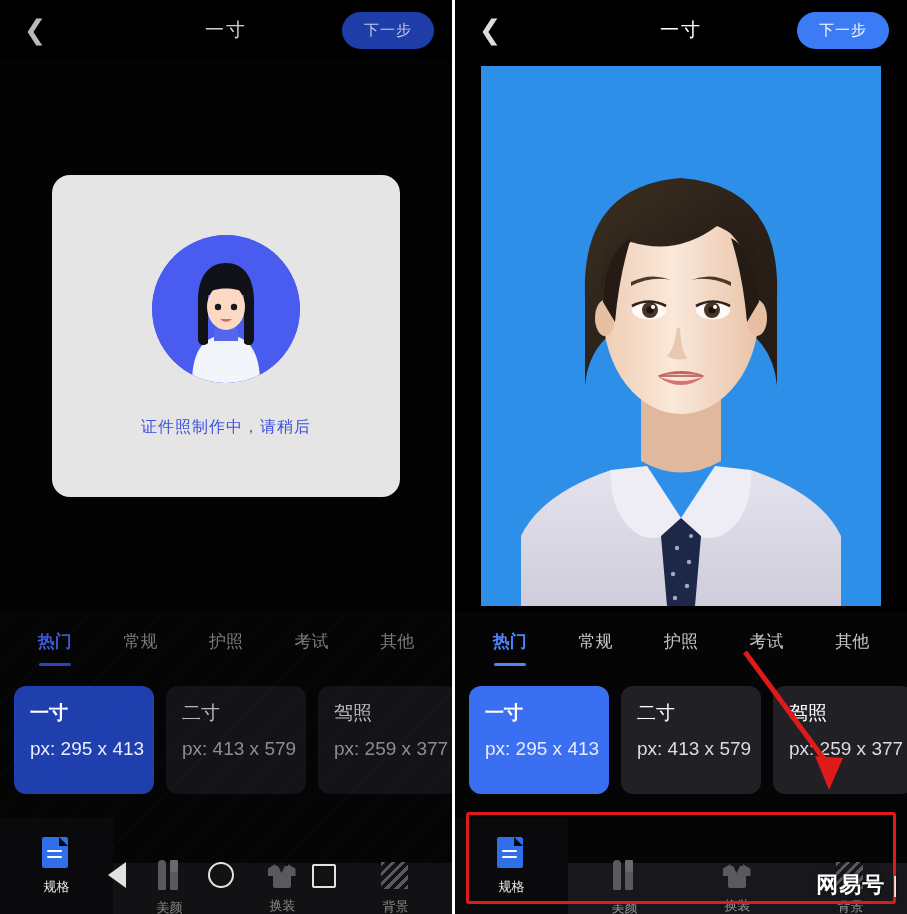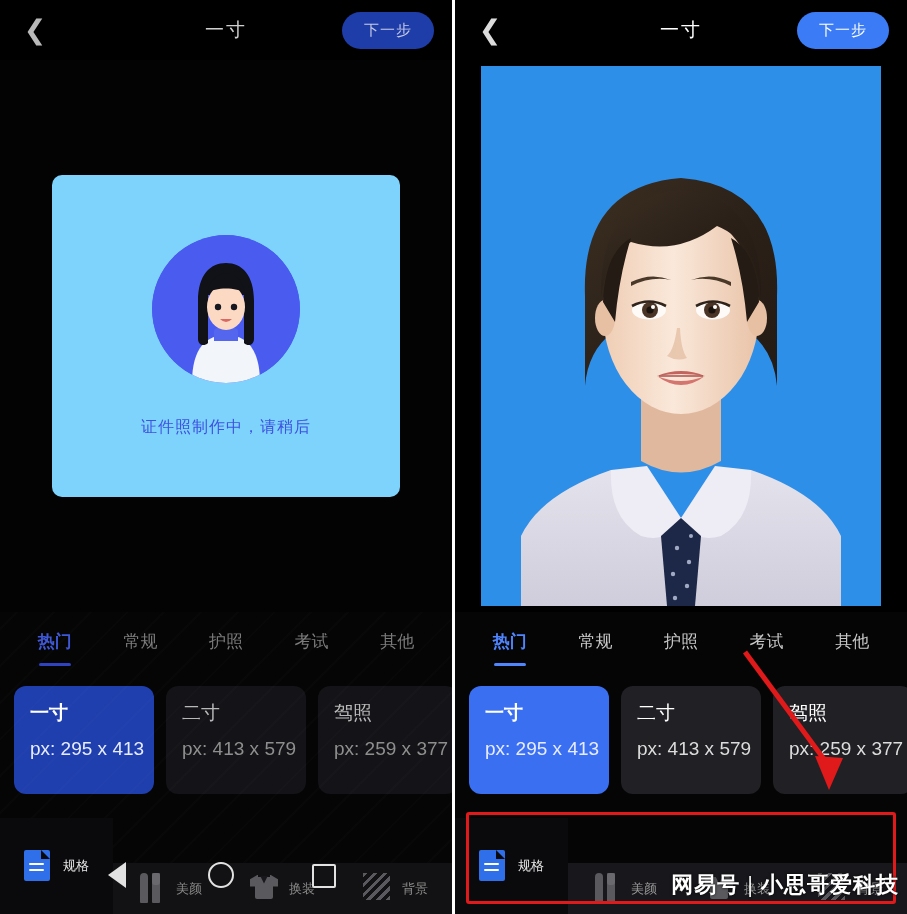--- a/index.html
+++ b/index.html
@@ -46,22 +46,22 @@
   }
   .panel-left .next-btn  { background:#1e3da8; color:#c7cbe8; }
   .panel-right .next-btn { background:#3b7bf5; color:#ffffff; }
 
   
   .stage-area-left {
     height: 552px; position:relative; display:flex; align-items:center; justify-content:center;
     background:#030303;
   }
   .loading-card {
-    width: 348px; height: 322px; border-radius: 10px;
-    background:#7dd3fc;
+    width: 348px; height: 322px; border-radius: 18px;
+    background:#e5e5e5;
     display:flex; flex-direction:column; align-items:center; justify-content:center;
     gap: 34px;
   }
   .avatar-circle {
     width: 148px; height: 148px; border-radius:50%;
     background:#4a5cf0; position:relative; overflow:hidden;
   }
   .loading-text { font-size:16px; color:#3f52e0; letter-spacing:1px; }
 
   
@@ -104,21 +104,21 @@
   .panel-right .size-name { color:#ffffff; }
   .size-card.selected .size-name { color:#ffffff; font-weight:bold; }
   .size-px { font-size:19px; }
   .panel-left  .size-px { color:#8e8e8e; }
   .panel-right .size-px { color:#dcdcdc; }
   .size-card.selected .size-px { color:#e8ecff; }
 
   
   .bottom-nav { position:absolute; left:0; bottom:0; width:100%; height: 96px; display:flex; }
   .nav-item {
-    flex:1; display:flex; flex-direction:row; align-items:center; justify-content:center; gap: 9px;
+    flex:1; display:flex; flex-direction:column; align-items:center; justify-content:center; gap: 9px;
   }
   .nav-item.first { background:#0a0a0c; }
   .nav-item:not(.first) { background:#18181c;margin-top:45px; }
   .panel-left .nav-item:not(.first) { background:#121214; }
   .nav-label { font-size:13px; }
   .panel-left  .nav-label { color:#8a8a8a; }
   .panel-right .nav-label { color:#9a9a9a; }
   .nav-item.active .nav-label { color:#e6e6e6; }
   .nav-icon { width: 30px; height: 32px; position:relative; }
 
@@ -421,17 +421,16 @@
     <div class="red-box"></div>
 
     <svg class="red-arrow" viewBox="0 0 120 150">
       <line x1="8" y1="4" x2="92" y2="118" stroke="#e01a1a" stroke-width="5"></line>
       <polygon points="92,142 78,108 106,110" fill="#e01a1a"></polygon>
     </svg>
 
     <div class="watermark">
       <span>网易号</span>
       <span class="sep">|</span>
-      <span>小思哥爱科技</span>
     </div>
   </div>
 
 </div>
 
 </body></html>

